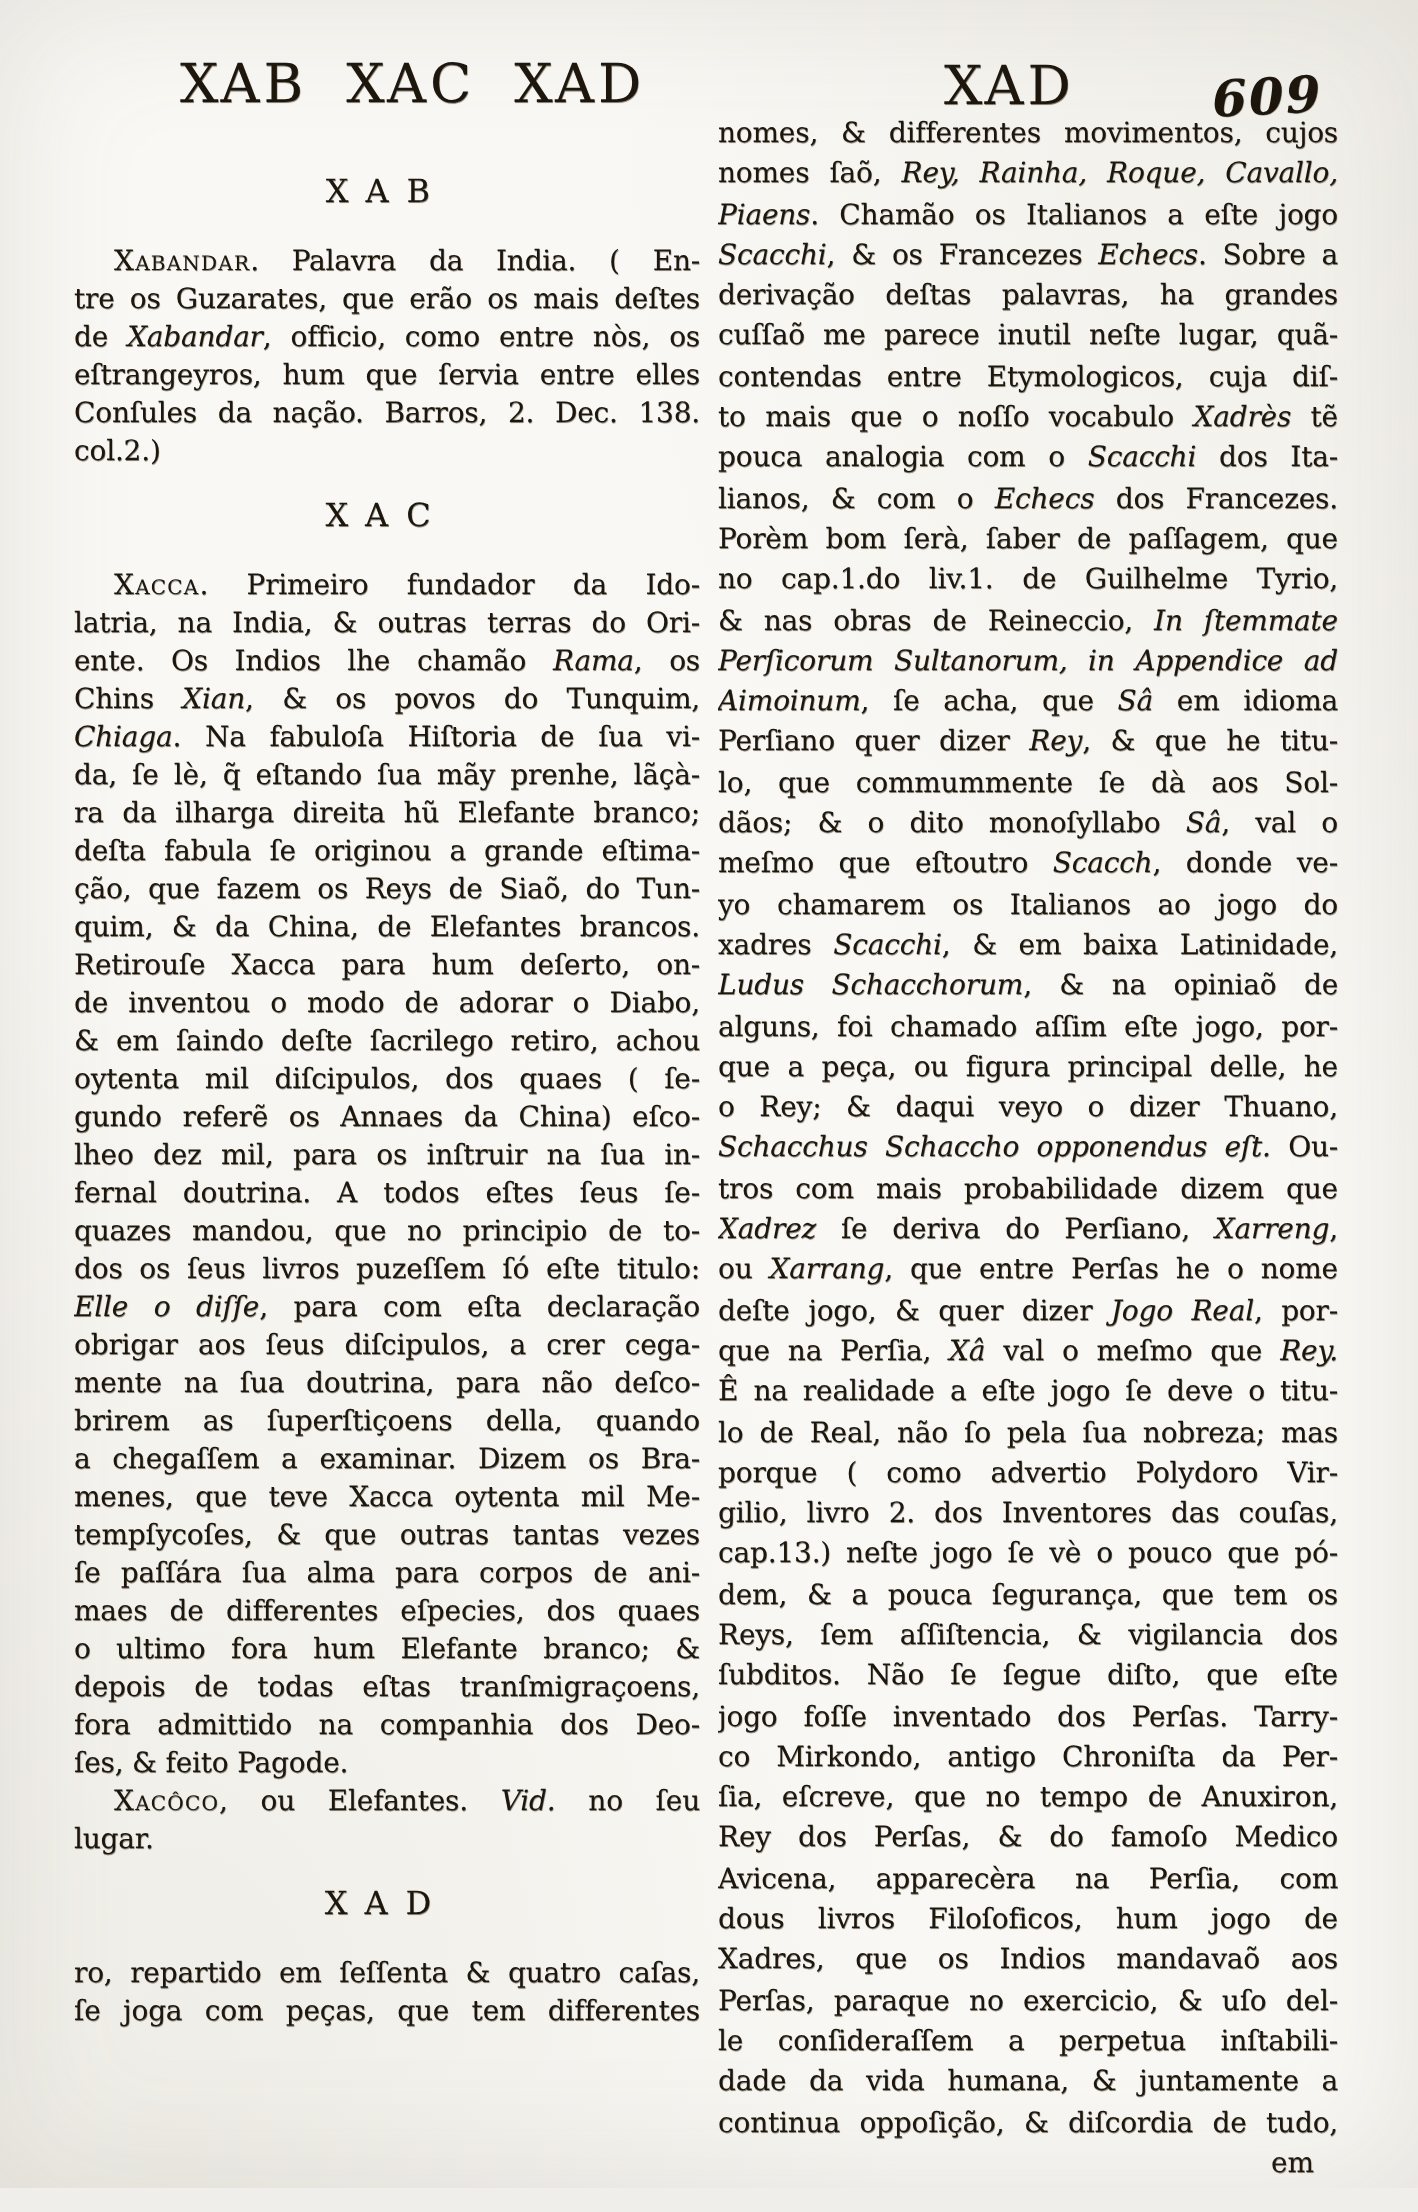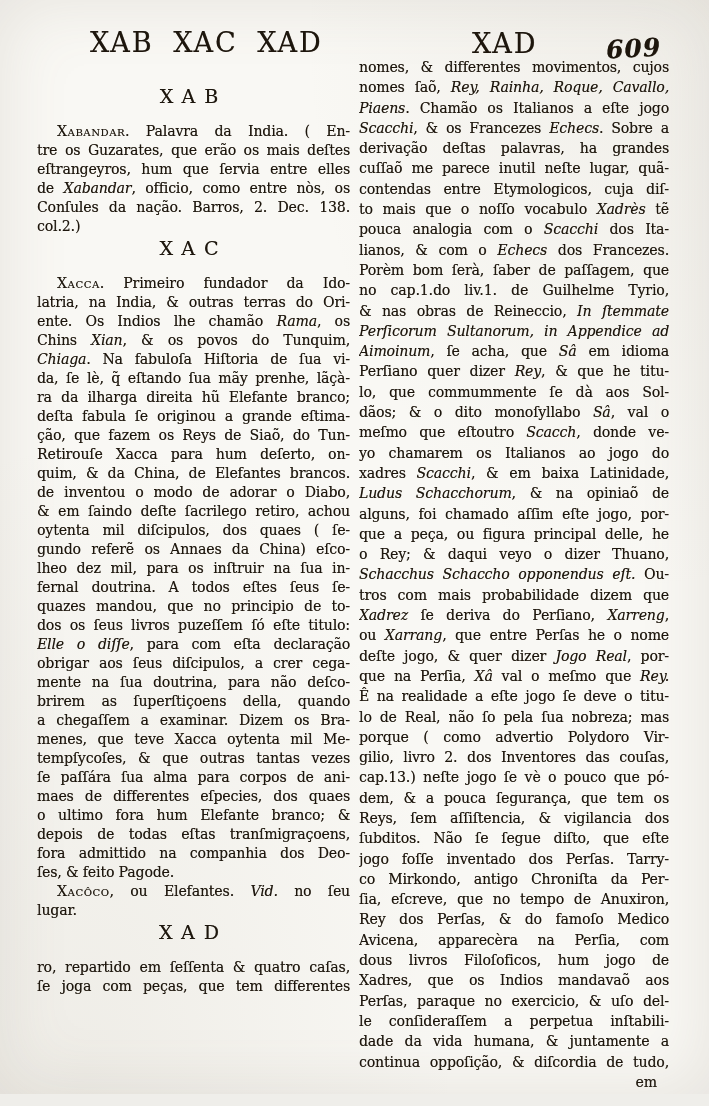--- a/index.html
+++ b/index.html
@@ -37,61 +37,61 @@
     text-align:justify; text-align-last:justify;
     overflow:hidden;
     letter-spacing:-0.1px;
   }
   .ln.end { text-align-last:left; }
   .ln.ind { text-indent:20px; }
   .run-i  { font-style:italic; }
   .run-sc { font-variant:small-caps; letter-spacing:0.6px; }
   .sec-heading {
     height:24px; line-height:24px;
-    font-size:19px; letter-spacing:9px;
+    font-size:16px; letter-spacing:9px;
     text-align-last:center;
     margin:0 0 14px 0;
   }
-  .sec-heading.mid { }
+  .sec-heading.mid { margin-top:10px; }
   .catchword {
     height:20.3px; line-height:20.3px;
     font-size:14px; text-align:right; padding-right:12px;
   }
 </style>
 </head>
 <body>
 
 <div class="page">
   <div class="hdr-left">XAB XAC XAD</div>
   <div class="hdr-right">XAD</div>
   <div class="page-num">609</div>
 
   <div class="col col-left" id="colL">
       <div class="sec-heading">XAB</div>
       <div class="para">
         <div class="ln ind"><span class="run-sc">Xabandar</span><span class="run-r">. Palavra da India. ( En-</span></div>
         <div class="ln"><span class="run-r">tre os Guzarates, que erão os mais deſtes</span></div>
+        <div class="ln"><span class="run-r">de </span><span class="run-i">Xabandar</span><span class="run-r">, officio, como entre nòs, os</span></div>
         <div class="ln"><span class="run-r">eſtrangeyros, hum que ſervia entre elles</span></div>
-        <div class="ln"><span class="run-r">de </span><span class="run-i">Xabandar</span><span class="run-r">, officio, como entre nòs, os</span></div>
         <div class="ln"><span class="run-r">Conſules da nação. Barros, 2. Dec. 138.</span></div>
         <div class="ln end"><span class="run-r">col.2.)</span></div>
       </div>
       <div class="sec-heading mid">XAC</div>
       <div class="para">
         <div class="ln ind"><span class="run-sc">Xacca</span><span class="run-r">. Primeiro fundador da Ido-</span></div>
         <div class="ln"><span class="run-r">latria, na India, &amp; outras terras do Ori-</span></div>
         <div class="ln"><span class="run-r">ente. Os Indios lhe chamão </span><span class="run-i">Rama</span><span class="run-r">, os</span></div>
         <div class="ln"><span class="run-r">Chins </span><span class="run-i">Xian</span><span class="run-r">, &amp; os povos do Tunquim,</span></div>
         <div class="ln"><span class="run-i">Chiaga</span><span class="run-r">. Na fabuloſa Hiſtoria de ſua vi-</span></div>
         <div class="ln"><span class="run-r">da, ſe lè, q̃ eſtando ſua mãy prenhe, lãçà-</span></div>
         <div class="ln"><span class="run-r">ra da ilharga direita hũ Elefante branco;</span></div>
         <div class="ln"><span class="run-r">deſta fabula ſe originou a grande eſtima-</span></div>
         <div class="ln"><span class="run-r">ção, que fazem os Reys de Siaõ, do Tun-</span></div>
+        <div class="ln"><span class="run-r">quim, &amp; da China, de Elefantes brancos.</span></div>
         <div class="ln"><span class="run-r">Retirouſe Xacca para hum deſerto, on-</span></div>
-        <div class="ln"><span class="run-r">quim, &amp; da China, de Elefantes brancos.</span></div>
         <div class="ln"><span class="run-r">de inventou o modo de adorar o Diabo,</span></div>
         <div class="ln"><span class="run-r">&amp; em ſaindo deſte ſacrilego retiro, achou</span></div>
         <div class="ln"><span class="run-r">oytenta mil diſcipulos, dos quaes ( ſe-</span></div>
         <div class="ln"><span class="run-r">gundo referẽ os Annaes da China) eſco-</span></div>
         <div class="ln"><span class="run-r">lheo dez mil, para os inſtruir na ſua in-</span></div>
         <div class="ln"><span class="run-r">fernal doutrina. A todos eſtes ſeus ſe-</span></div>
         <div class="ln"><span class="run-r">quazes mandou, que no principio de to-</span></div>
         <div class="ln"><span class="run-r">dos os ſeus livros puzeſſem ſó eſte titulo:</span></div>
         <div class="ln"><span class="run-i">Elle o diſſe</span><span class="run-r">, para com eſta declaração</span></div>
         <div class="ln"><span class="run-r">obrigar aos ſeus diſcipulos, a crer cega-</span></div>

